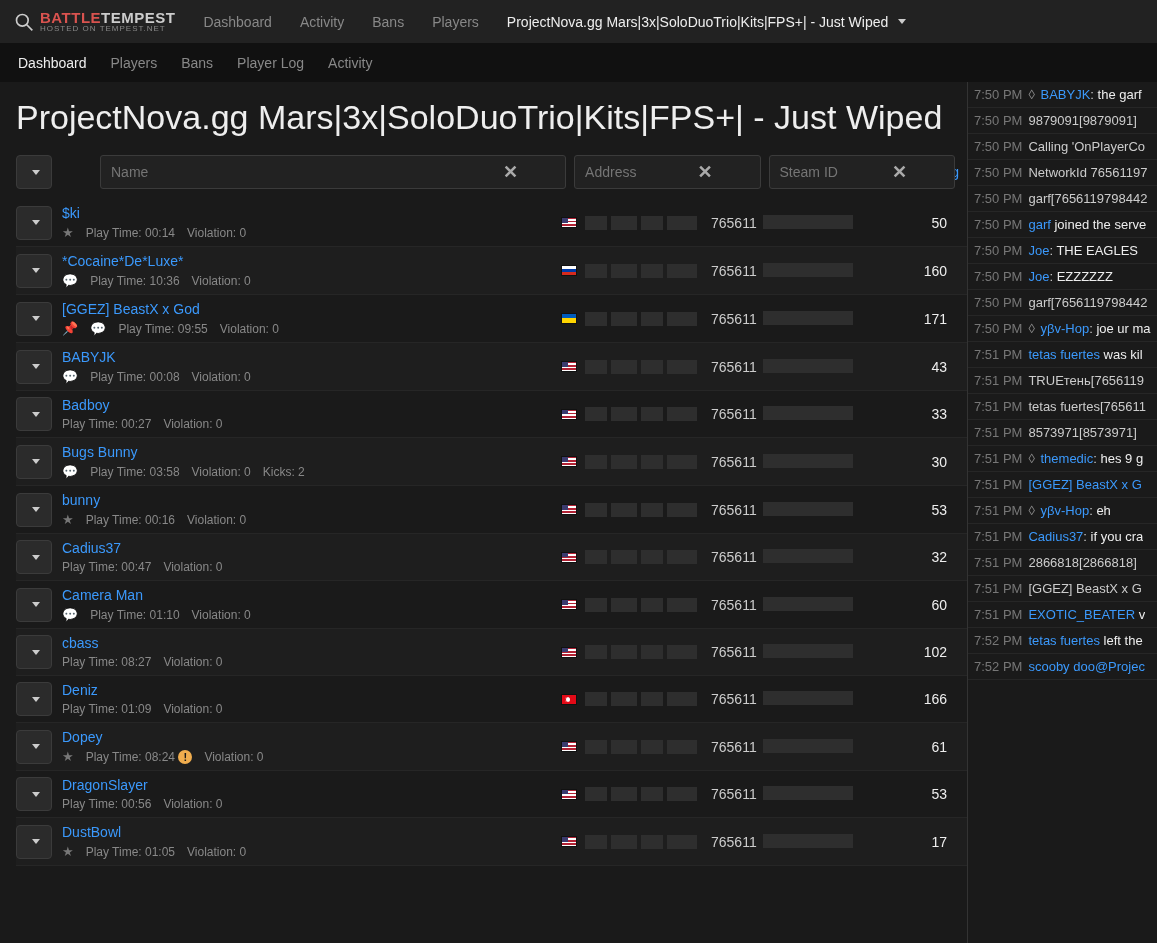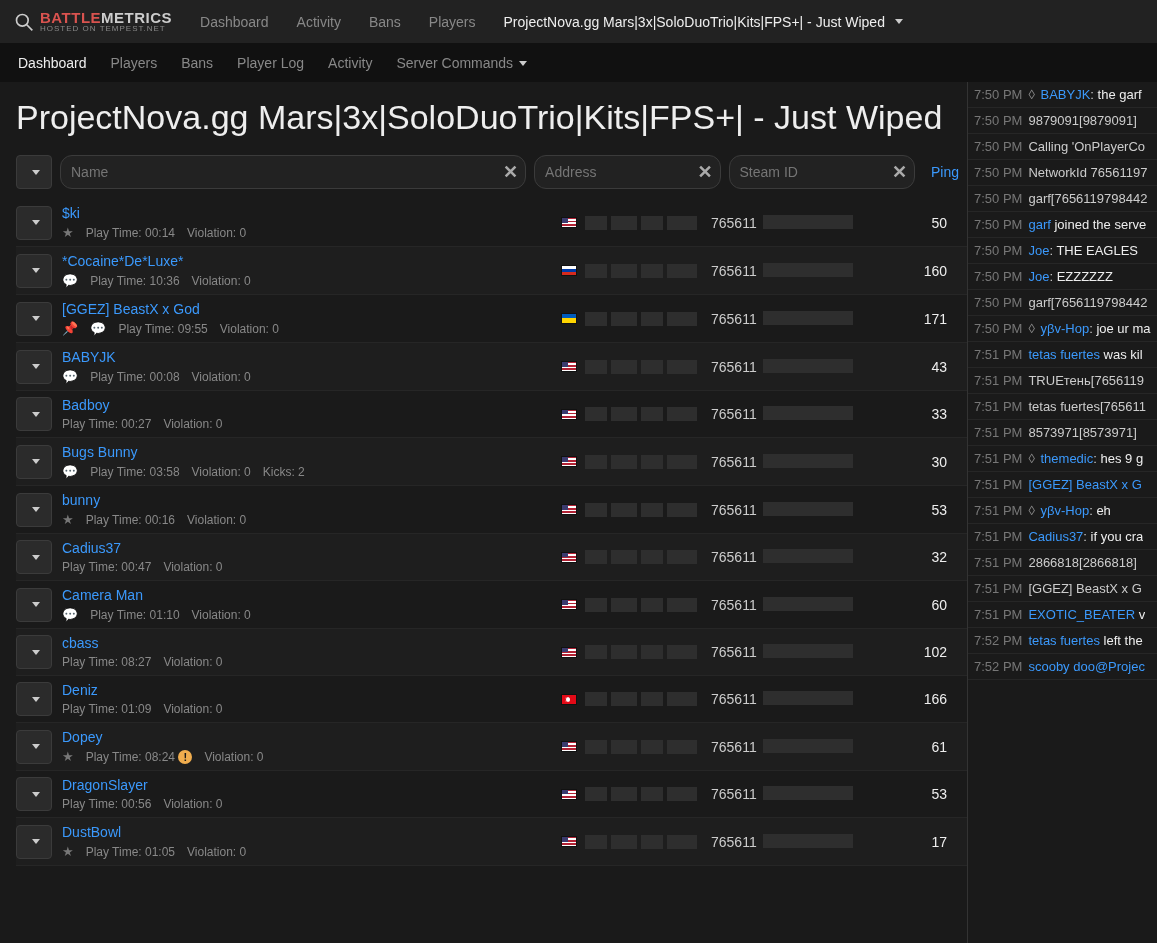--- a/index.html
+++ b/index.html
@@ -129,24 +129,25 @@
   min-width:0;
 }
 .input-wrap.name { flex:3; }
 .input-wrap.addr { flex:1.2; }
 .input-wrap.steam { flex:1.2; }
 .text-input {
   width:100%;
   height:34px;
   background:#222;
   border:1px solid #3b3b3b;
-  border-radius:12px;
+  border-radius:3px;
   padding:0 28px 0 10px;
   color:#ccc;
   font-size:14px;
+  margin-left:40px;
 }
 .clear-x {
   position:absolute;
   right:8px; top:50%; transform:translateY(-50%);
   color:#aaa;
   font-size:18px;
   cursor:pointer;
   font-weight:bold;
 }
 .ping-link {
@@ -293,21 +294,21 @@
 </head>
 <body>
 
 <div class="topnav">
   <div class="logo">
     <svg class="logo-mag" viewBox="0 0 24 24" fill="none" stroke="#ccc" stroke-width="2">
         <circle cx="10" cy="10" r="7"></circle>
         <line x1="15" y1="15" x2="22" y2="22"></line>
       </svg>
     <div class="logo-text">
-      <div class="l1"><span class="red">BATTLE</span><span class="grey">METRICS</span></div>
+      <div class="l1"><span class="red">BATTLE</span><span class="grey">TEMPEST</span></div>
       <div class="l2">HOSTED ON TEMPEST.NET</div>
     </div>
   </div>
   <div id="topnav-items" style="display: flex;">
       <div class="topnav-item">Dashboard</div>
       <div class="topnav-item">Activity</div>
       <div class="topnav-item">Bans</div>
       <div class="topnav-item">Players</div>
     </div>
   <div class="topnav-server">
@@ -315,21 +316,20 @@
     <span class="caret-down"></span>
   </div>
 </div>
 
 <div class="subnav" id="subnav">
     <div class="subnav-item active">Dashboard</div>
     <div class="subnav-item">Players</div>
     <div class="subnav-item">Bans</div>
     <div class="subnav-item">Player Log</div>
     <div class="subnav-item">Activity</div>
-    <div class="subnav-item">Server Commands<span class="caret-down" style="margin-left: 6px;"></span></div>
   </div>
 
 <div class="layout">
   <div class="main">
     <h1 class="page-title">ProjectNova.gg Mars|3x|SoloDuoTrio|Kits|FPS+| - Just Wiped</h1>
 
     <div class="filter-row">
       <button class="btn icon-btn">
         <span class="caret-down"></span>
       </button>

